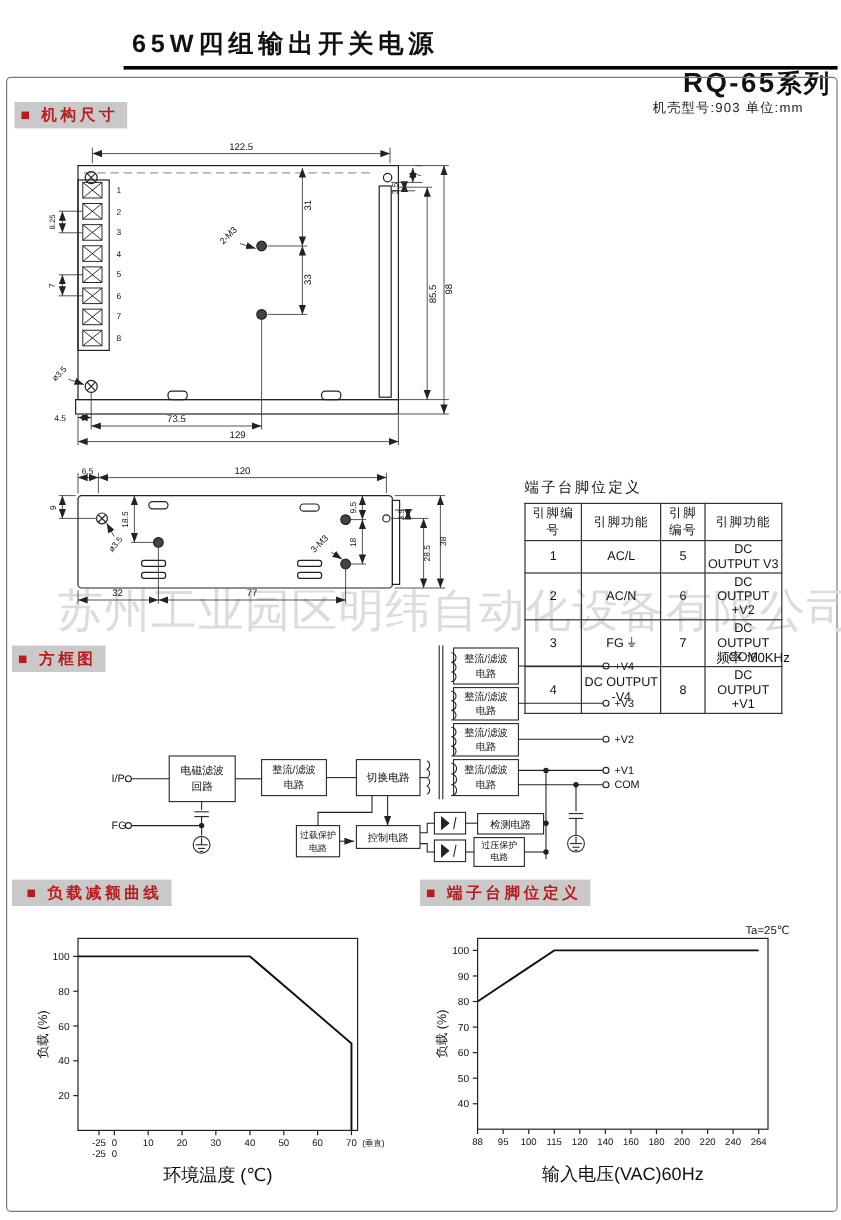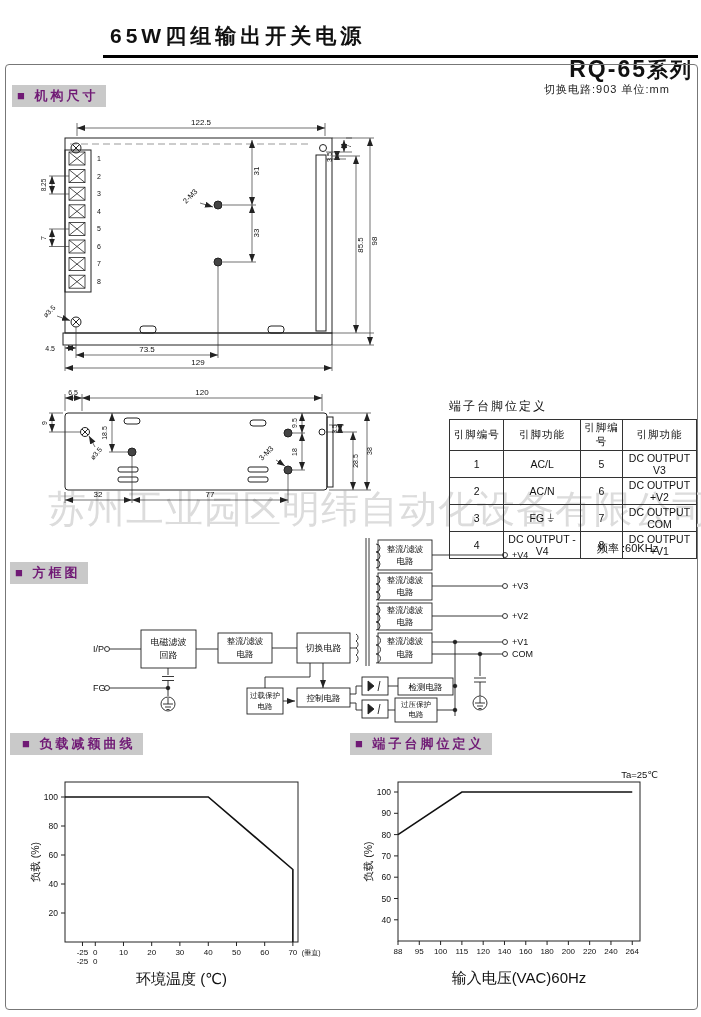--- a/index.html
+++ b/index.html
@@ -8,49 +8,49 @@
   
   .logo{position:absolute;left:8px;top:6px;width:86px;height:53px;background:#cc2127;
         color:#fff;text-align:center;box-sizing:border-box;padding-top:2px;}
   .logo .mw{font-size:31px;font-weight:bold;font-style:italic;line-height:33px;letter-spacing:1px;}
   .logo .brand{font-size:10.5px;font-weight:bold;border-top:2px solid #fff;margin:0 3px;padding-top:1px;letter-spacing:0.5px;}
   .title{position:absolute;left:110px;top:22px;font-size:21px;font-weight:bold;letter-spacing:4px;text-align:right;}
   .series{position:absolute;right:8px;top:36px;font-size:23px;font-weight:bold;letter-spacing:2px;margin-top:20px;}
   .hrule{position:absolute;left:103px;top:55px;width:595px;height:3px;background:#000;}
   
   .frame{position:absolute;left:5px;top:64px;width:691px;height:944px;border:1px solid #777;border-radius:4px;}
-  .chip{position:absolute;background:#c9c9c9;color:#701a75;font-size:13px;font-weight:bold;
+  .chip{position:absolute;background:#c9c9c9;color:#b91c1c;font-size:13px;font-weight:bold;
         letter-spacing:3px;padding:2px 8px 2px 5px;z-index:2;}
   .note{position:absolute;font-size:11px;color:#222;letter-spacing:1px;z-index:2;}
   .watermark{position:absolute;left:48px;top:484px;font-size:38px;color:#dcdcdc;letter-spacing:1px;
              white-space:nowrap;z-index:0;}
   svg{position:absolute;z-index:1;}
   
-  .pin-table-wrap{position:absolute;left:437px;top:398px;width:248px;z-index:1;margin-left:12px;}
+  .pin-table-wrap{position:absolute;left:437px;top:398px;width:215px;z-index:1;}
   .pin-table-title{font-size:12px;letter-spacing:2px;margin-bottom:4px;}
   table.pins{border-collapse:collapse;width:100%;border-radius:12px;}
   table.pins th,table.pins td{border:1px solid #333;font-size:10.5px;text-align:center;
        padding:1px 2px;height:15px;font-weight:normal;}
   table.pins th{letter-spacing:1px;}
 </style>
 </head>
 <body>
 
 <div id="page">
 
   <div class="title">65W四组输出开关电源</div>
   <div class="series"><span>RQ-65</span><span style="font-size:21px;">系列</span></div>
   <div class="hrule"></div>
 
   <div class="frame"></div>
   <div class="watermark">苏州工业园区明纬自动化设备有限公司</div>
 
   <div class="chip" style="left:12px;top:85px;">■ 机构尺寸</div>
-  <div class="note" style="left:544px;top:82px;">切换电路:903 单位:mm</div>
-  <div class="chip" style="left:10px;top:538px;margin-top:24px;">■ 方框图</div>
+  <div class="note" style="left:544px;top:82px;">机壳型号:903 单位:mm</div>
+  <div class="chip" style="left:10px;top:538px;">■ 方框图</div>
   <div class="chip" style="left:10px;top:733px;padding-left:12px;">■ 负载减额曲线</div>
   <div class="chip" style="left:350px;top:733px;">■ 端子台脚位定义</div>
 
   <svg style="left:40px;top:105px;" width="345" height="280" viewBox="0 0 345 280">
     <defs>
       <marker id="ah" markerWidth="9" markerHeight="8" refX="8" refY="3" orient="auto-start-reverse" markerUnits="userSpaceOnUse">
         <path d="M0,0 L8,3 L0,6 z" fill="#222"></path>
       </marker>
     </defs>
     <g stroke="#222" fill="none" stroke-width="1">

